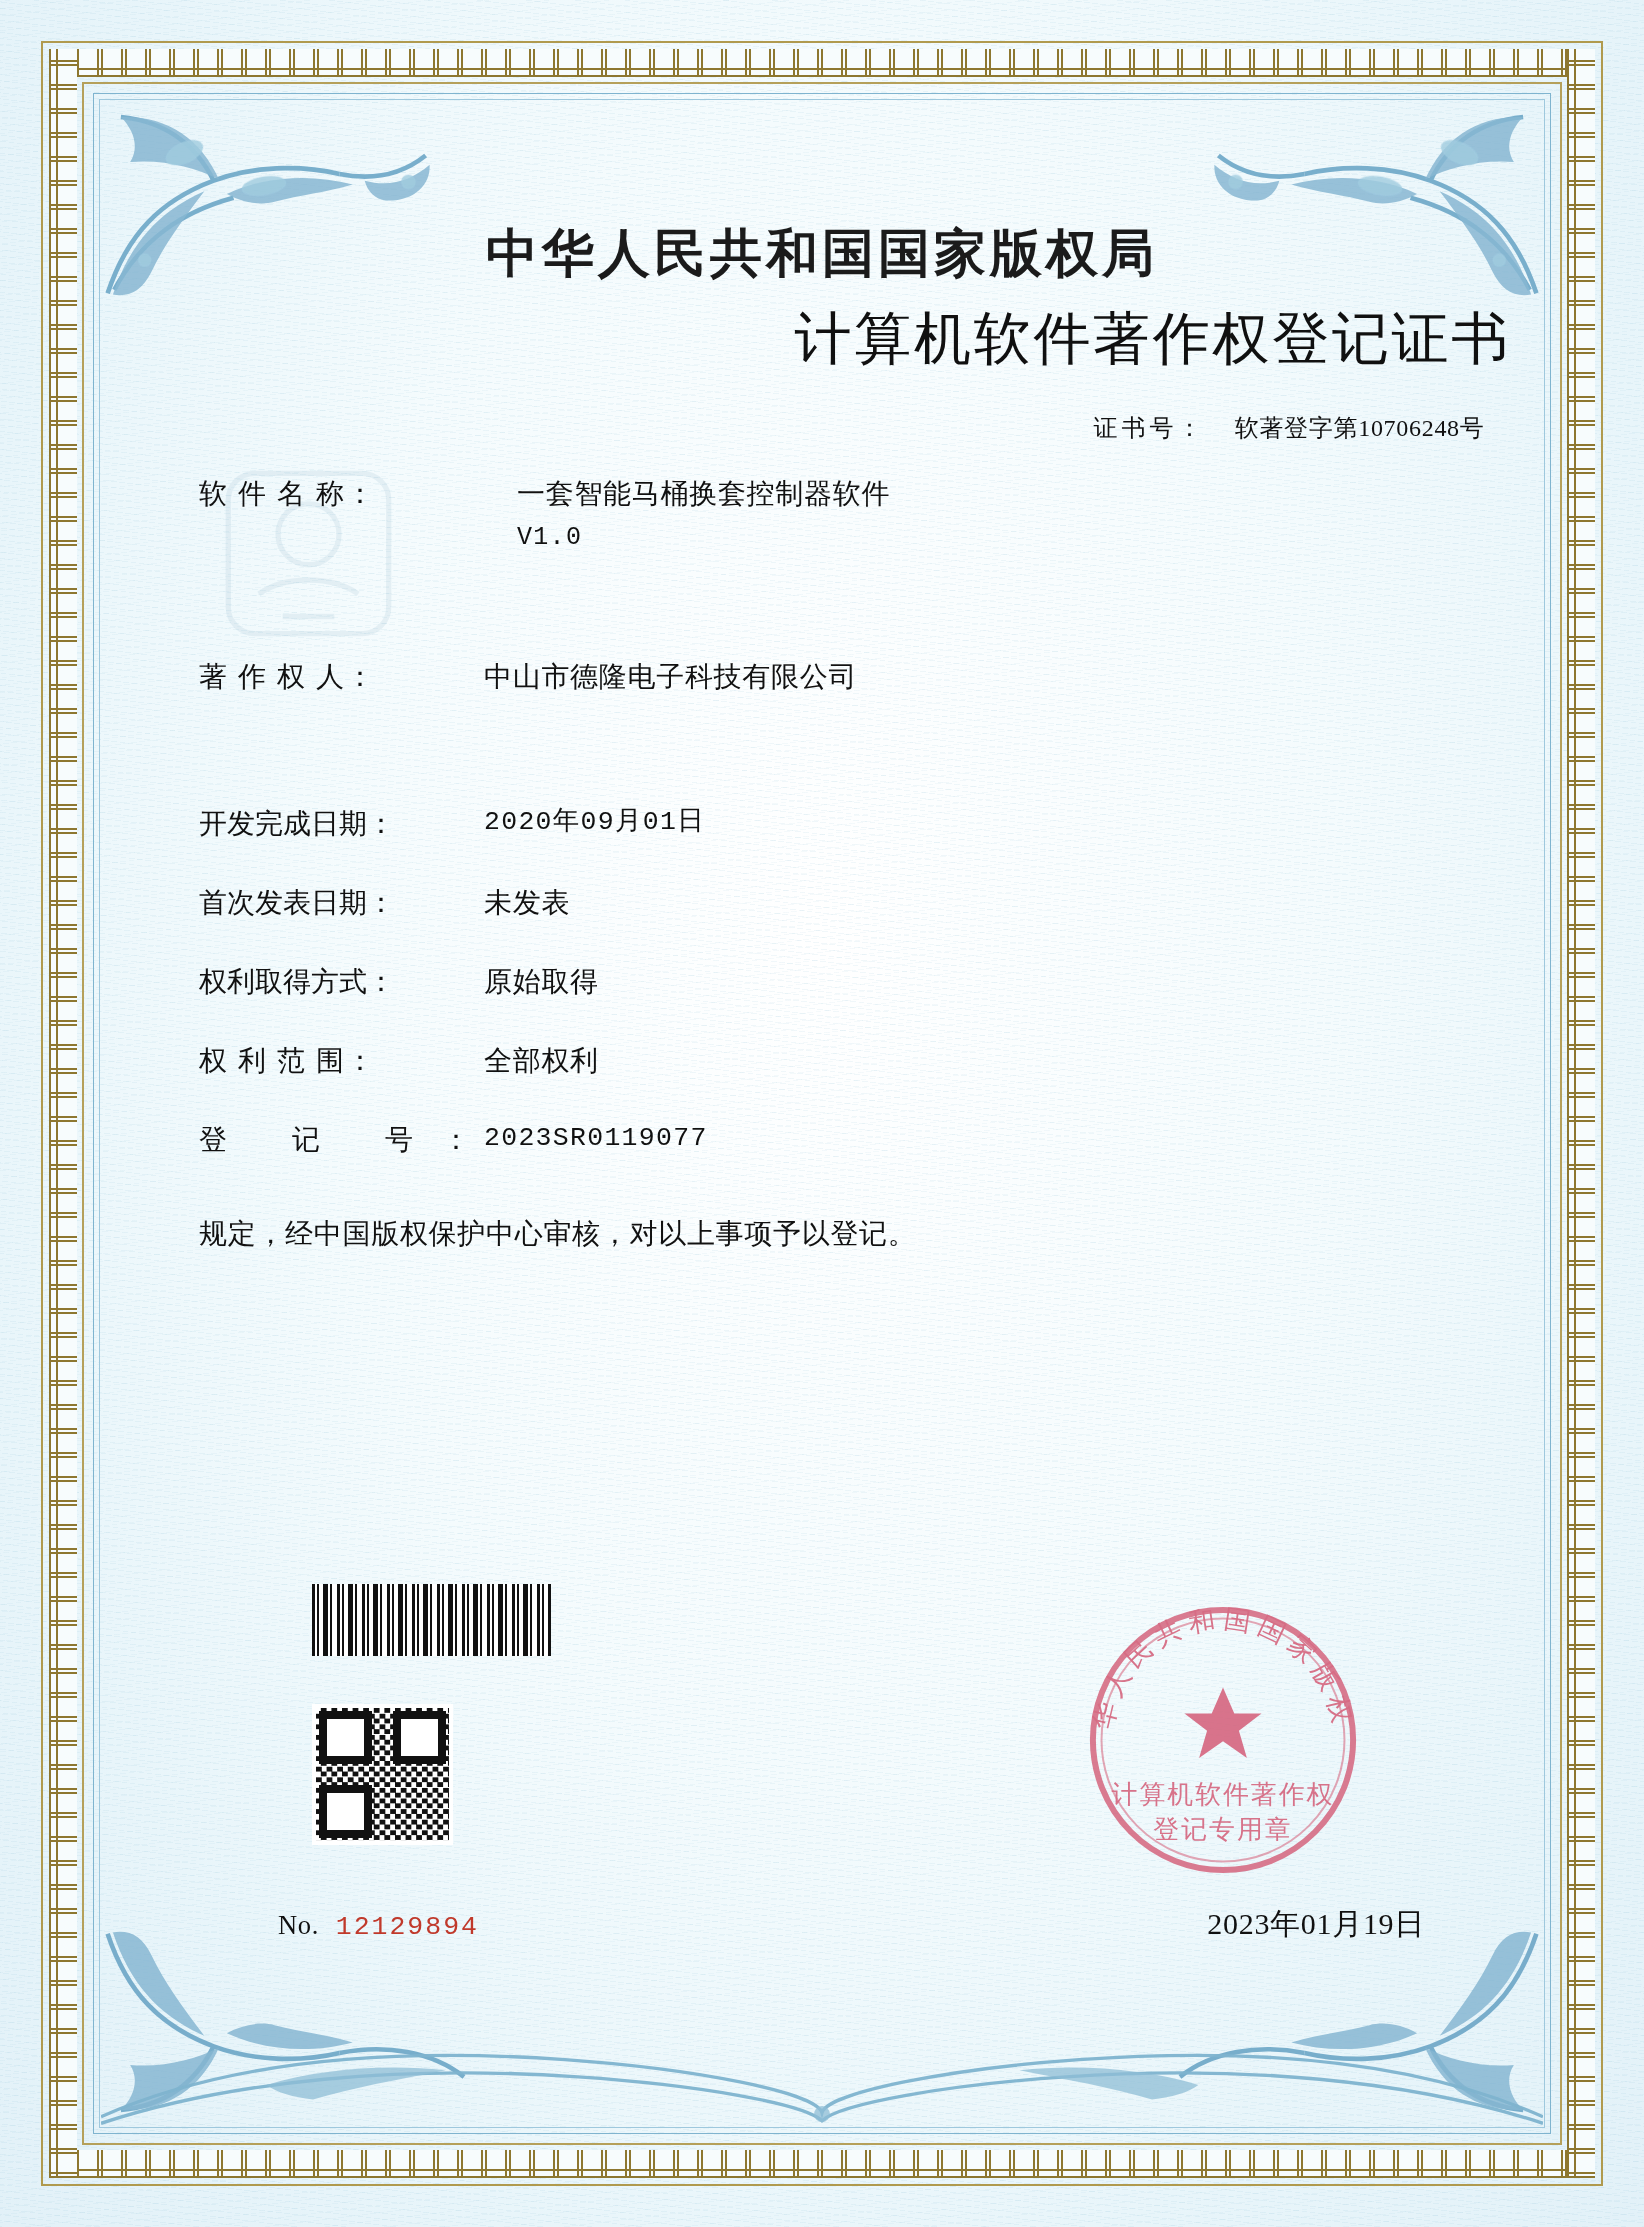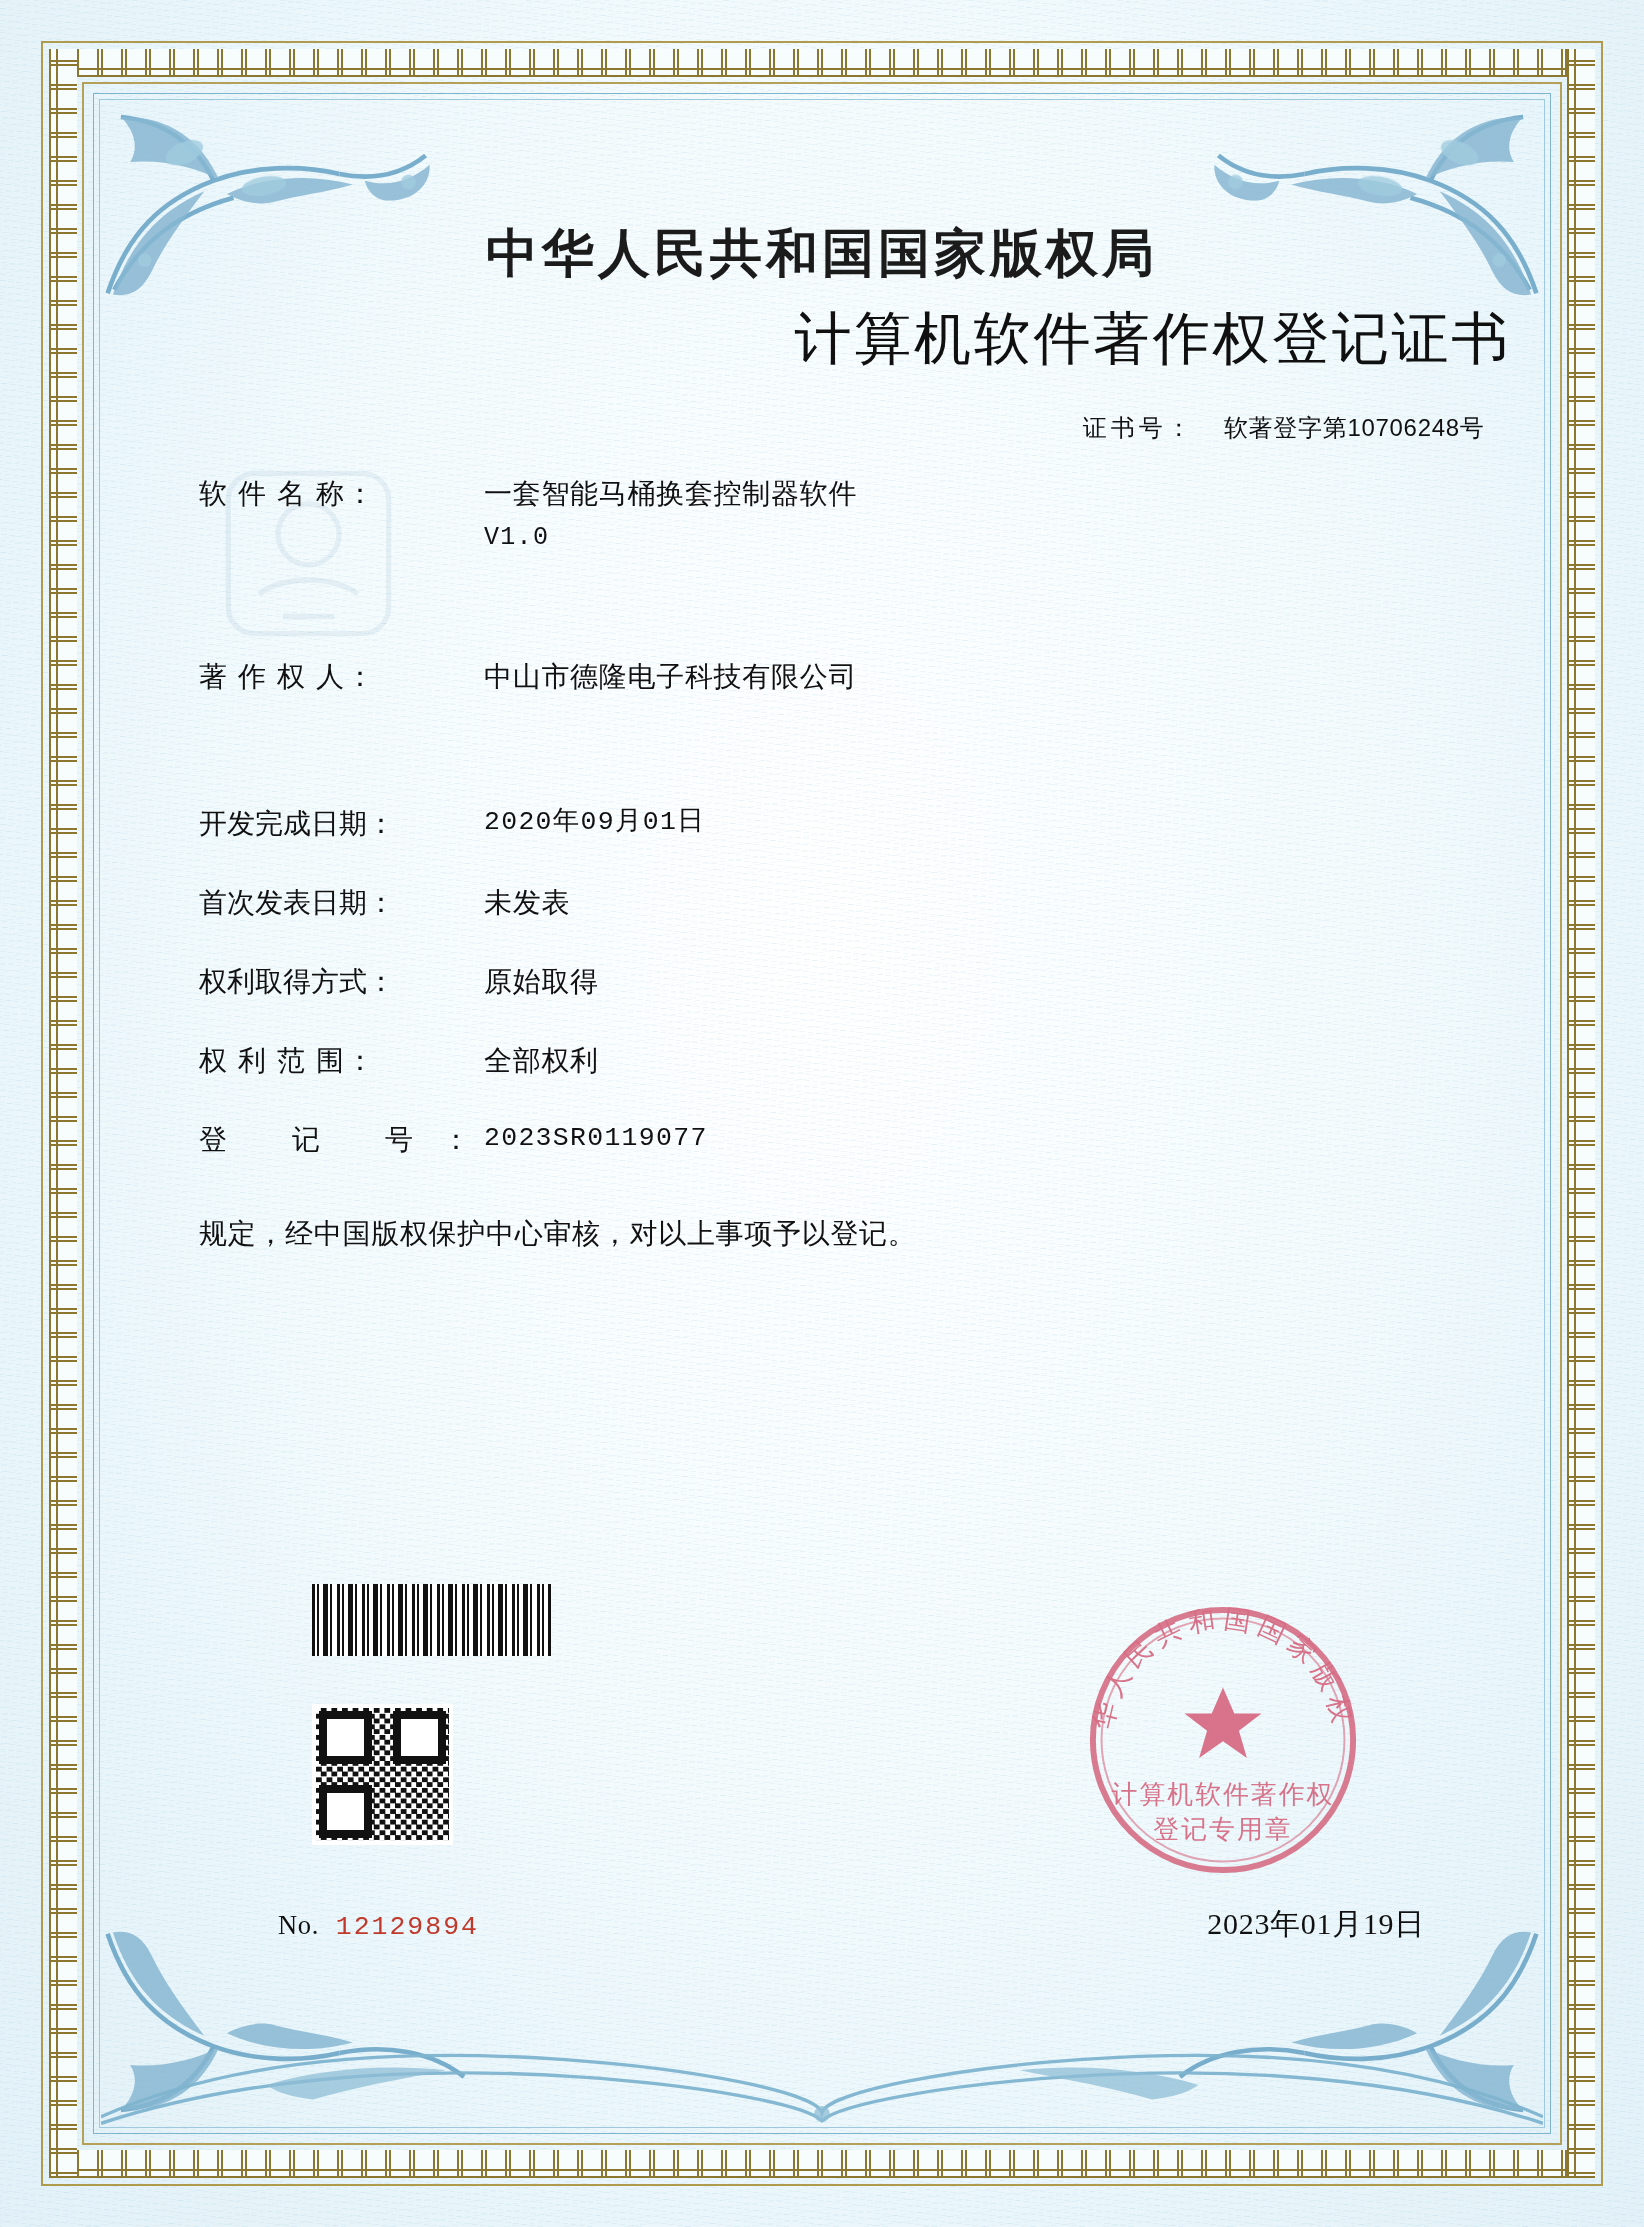--- a/index.html
+++ b/index.html
@@ -144,21 +144,21 @@
 
   .cert-no {
     margin-top: 34px;
     text-align: right;
     padding-right: 26.5px;
     font-size: 24px;
     color: #111;
     letter-spacing: 0.7px;
   }
   .cert-no .lbl { letter-spacing: 4px; text-align: right; }
-  .cert-no .val { margin-left: 22.5px; font-family: Liberation Sans, sans-serif; }
+  .cert-no .val { margin-left: 22.5px; font-family: Liberation Serif, serif; }
 
   .rows { margin-top: 29px; }
 
   .row {
     display: flex;
     align-items: flex-start;
     margin-left: 66px;
     margin-bottom: 6.6px;
   }
   .row .label {
@@ -175,21 +175,21 @@
     font-size: 28px;
     color: #111;
     line-height: 1.5;
     letter-spacing: 0.7px;
   }
   .row .value.mono {
     font-family: "Liberation Mono", "DejaVu Sans Mono", monospace;
     font-size: 26.5px;
     letter-spacing: 1.3px;
   }
-  .row.title-row { margin-bottom: 0; }
+  .row.title-row { margin-bottom: 0; gap: 33px; }
   .row .value .ver {
     display: block;
     font-family: "Liberation Mono", "DejaVu Sans Mono", monospace;
     font-size: 25px;
     letter-spacing: 1.3px;
     margin-top: 4px;
   }
 
   .gap-big { height: 99px; }
   .row.wide-gap { margin-bottom: 37px; }

